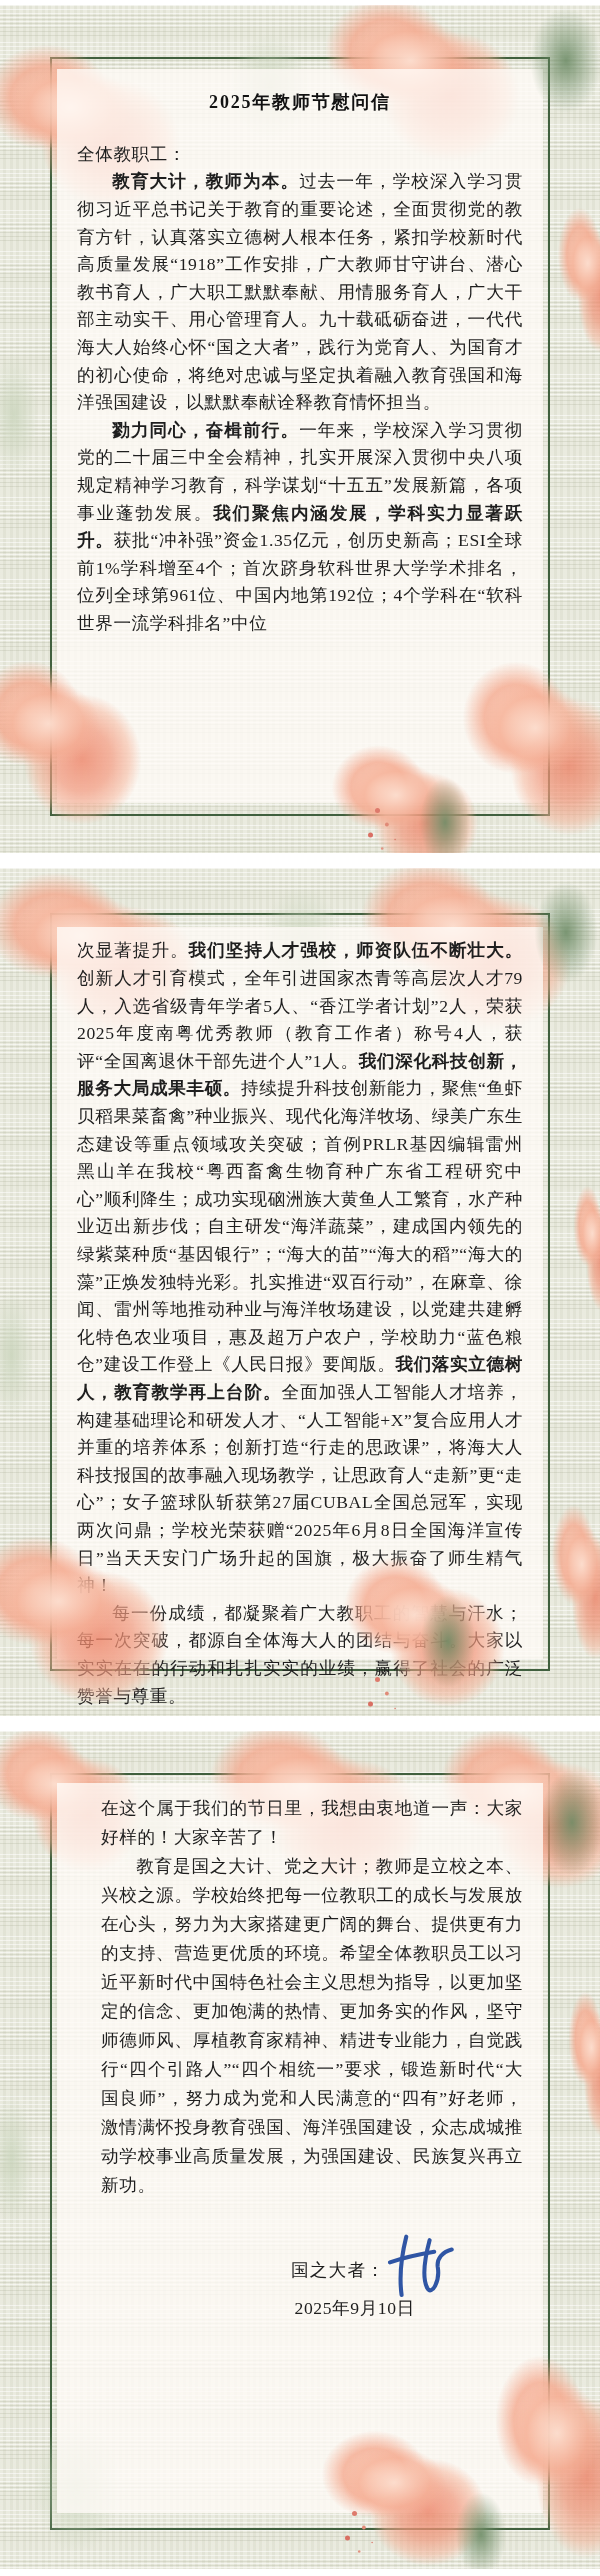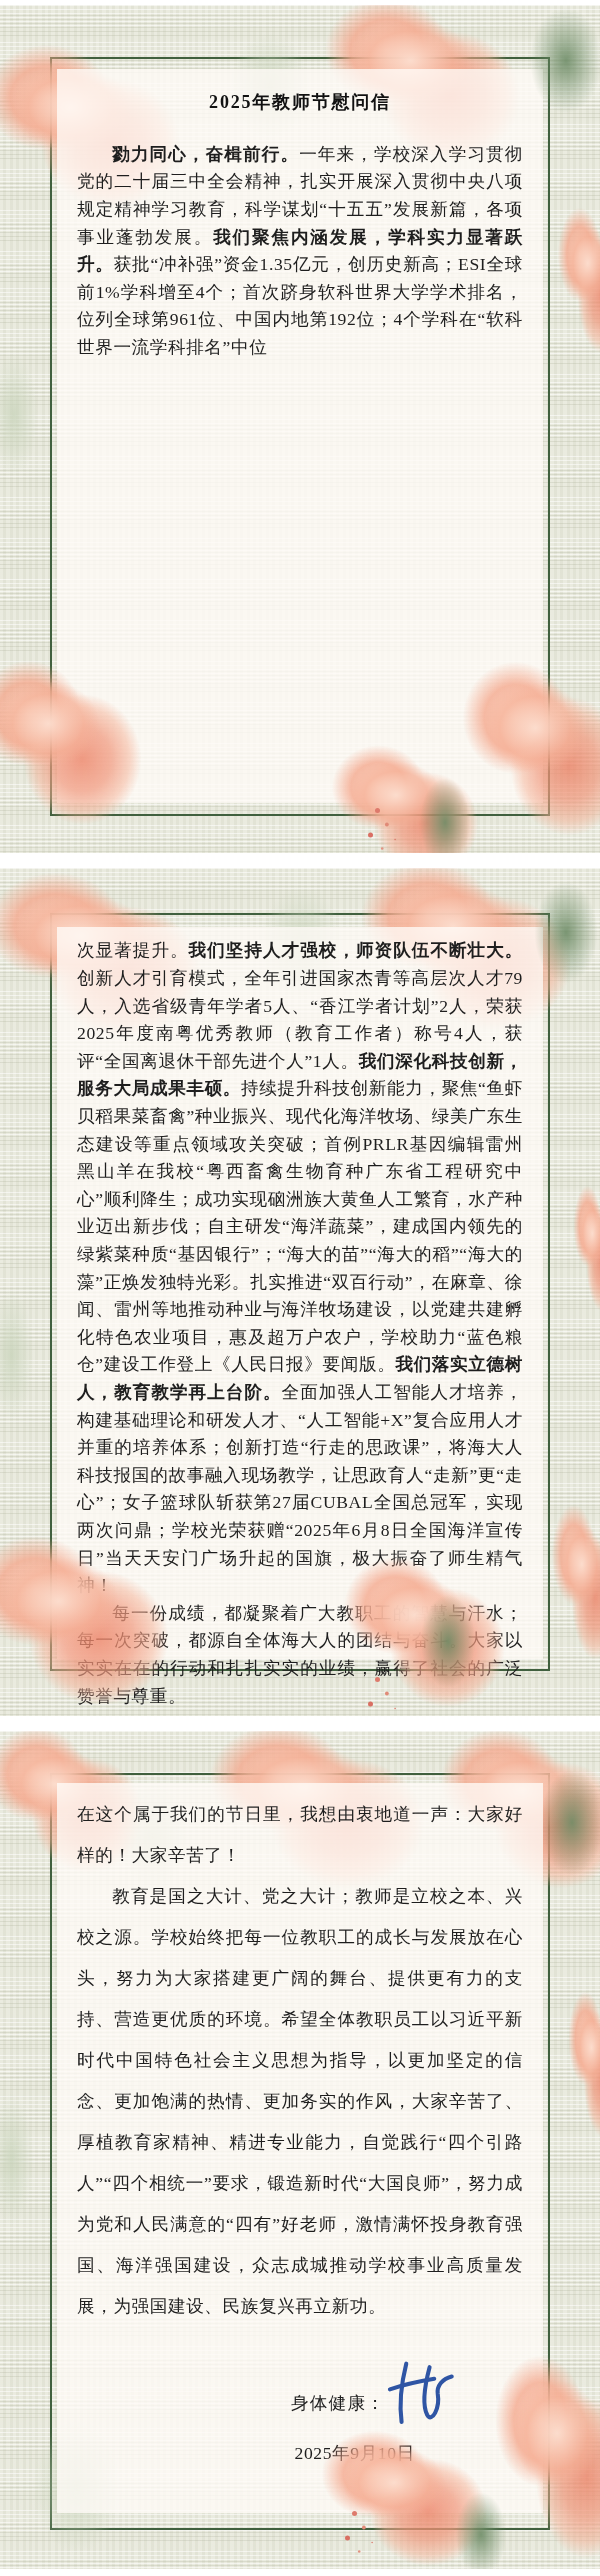--- a/index.html
+++ b/index.html
@@ -26,21 +26,21 @@
   .p1{top:64px;bottom:50px;left:57px;right:57px;}
   .p2{top:59px;bottom:57px;left:57px;right:57px;}
   .p3{top:52px;bottom:56px;left:57px;right:57px;}
   .content{
     position:absolute;z-index:5;left:57px;right:57px;
     padding:10.6px 20px;box-sizing:border-box;
     color:#1e1e1e;
     font-family:"Liberation Serif","DejaVu Serif",serif;
     font-size:17.6px;line-height:27.6px;letter-spacing:0.6px;
   }
-  .c1{top:64px;} .c2{top:59px;} .c3{top:52px;line-height:41px;}
+  .c1{top:64px;} .c2{top:59px;} .c3{top:52px;line-height:29px;margin-left:24px;}
   h1.title{
     font-size:18px;font-weight:bold;text-align:center;
     letter-spacing:1.8px;margin:9.4px 0 24.6px 0;color:#111111;
   }
   p.para{margin:0;text-align:justify;}
   p.indent{text-indent:2em;}
   .b{font-weight:bold;}
   .sign{position:relative;margin:56px 50px 0 auto;width:182px;}
   .sign-label{font-size:17.6px;letter-spacing:1.2px;}
   .sign-date{margin-top:9.4px;font-size:17.6px;letter-spacing:0.6px;padding-left:3.5px;}
@@ -84,20 +84,22 @@
     <div class="rose front" style="left:-41px;top:639px;width:199px;height:199px;"></div>
     <div class="rose front" style="left:446px;top:639px;width:199px;height:211px;"></div>
     <div class="rose front" style="left:317px;top:727px;width:176px;height:158px;"></div>
     <div class="leaf dark front" style="left:410px;top:756px;width:70px;height:123px;"></div>
     <div class="berries" style="left:375px;top:803px;"></div>
     <div class="frame f1"></div>
     <div class="panel p1"></div>
     <div class="content c1">
       <h1 class="title">2025年教师节慰问信</h1>
       <div>
+          <p class="para"><span>全体教职工：</span></p>
+          <p class="para indent"><span class="b">教育大计，教师为本。</span><span>过去一年，学校深入学习贯彻习近平总书记关于教育的重要论述，全面贯彻党的教育方针，认真落实立德树人根本任务，紧扣学校新时代高质量发展“1918”工作安排，广大教师甘守讲台、潜心教书育人，广大职工默默奉献、用情服务育人，广大干部主动实干、用心管理育人。九十载砥砺奋进，一代代海大人始终心怀“国之大者”，践行为党育人、为国育才的初心使命，将绝对忠诚与坚定执着融入教育强国和海洋强国建设，以默默奉献诠释教育情怀担当。</span></p>
           <p class="para indent"><span class="b">勠力同心，奋楫前行。</span><span>一年来，学校深入学习贯彻党的二十届三中全会精神，扎实开展深入贯彻中央八项规定精神学习教育，科学谋划“十五五”发展新篇，各项事业蓬勃发展。</span><span class="b">我们聚焦内涵发展，学科实力显著跃升。</span><span>获批“冲补强”资金1.35亿元，创历史新高；ESI全球前1%学科增至4个；首次跻身软科世界大学学术排名，位列全球第961位、中国内地第192位；4个学科在“软科世界一流学科排名”中位</span></p>
         </div>
     </div>
   </section>
 
   <div class="gap" style="height:15.2px"></div>
 
   <section class="page" style="height:848px">
     <div class="rose" style="left:-35px;top:-11.7px;width:258px;height:199px;"></div>
     <div class="rose" style="left:340px;top:-23.5px;width:252px;height:205px;"></div>
@@ -133,24 +135,24 @@
     <div class="rose front" style="left:481px;top:604px;width:170px;height:246px;"></div>
     <div class="rose front" style="left:305px;top:686px;width:199px;height:164px;"></div>
     <div class="leaf pale" style="left:17.6px;top:668px;width:117px;height:176px;"></div>
     <div class="leaf dark front" style="left:446px;top:745px;width:70px;height:117px;"></div>
     <div class="berries" style="left:352px;top:780px;"></div>
     <div class="frame f3"></div>
     <div class="panel p3"></div>
     <div class="content c3">
       <div>
           <p class="para"><span>在这个属于我们的节日里，我想由衷地道一声：大家好样的！大家辛苦了！</span></p>
-          <p class="para indent"><span>教育是国之大计、党之大计；教师是立校之本、兴校之源。学校始终把每一位教职工的成长与发展放在心头，努力为大家搭建更广阔的舞台、提供更有力的支持、营造更优质的环境。希望全体教职员工以习近平新时代中国特色社会主义思想为指导，以更加坚定的信念、更加饱满的热情、更加务实的作风，大家辛苦了、厚植教育家精神、精进专业能力，自觉践行“四个引路人”“四个相统一”要求，锻造新时代“大国良师”，努力成为党和人民满意的“四有”好老师，激情满怀投身教育强国、海洋强国建设，众志成城推动学校事业高质量发展，为强国建设、民族复兴再立新功。</span></p>
+          <p class="para indent"><span>教育是国之大计、党之大计；教师是立校之本、兴校之源。学校始终把每一位教职工的成长与发展放在心头，努力为大家搭建更广阔的舞台、提供更有力的支持、营造更优质的环境。希望全体教职员工以习近平新时代中国特色社会主义思想为指导，以更加坚定的信念、更加饱满的热情、更加务实的作风，坚守师德师风、厚植教育家精神、精进专业能力，自觉践行“四个引路人”“四个相统一”要求，锻造新时代“大国良师”，努力成为党和人民满意的“四有”好老师，激情满怀投身教育强国、海洋强国建设，众志成城推动学校事业高质量发展，为强国建设、民族复兴再立新功。</span></p>
         </div>
       <div class="sign">
-        <span class="sign-label">身体健康：</span>
+        <span class="sign-label">国之大者：</span>
         <svg class="signature" width="76" height="70" viewBox="0 0 130 120">
           <g fill="none" stroke="#2f55a4" stroke-width="7" stroke-linecap="round">
             <path d="M38 8 C30 40, 26 78, 30 108"></path>
             <path d="M10 52 C34 44, 62 38, 86 34"></path>
             <path d="M78 14 C70 44, 64 76, 74 96 C82 110, 96 84, 92 60 C90 46, 100 34, 116 30"></path>
           </g>
         </svg>
         <div class="sign-date">2025年9月10日</div>
       </div>
     </div>

